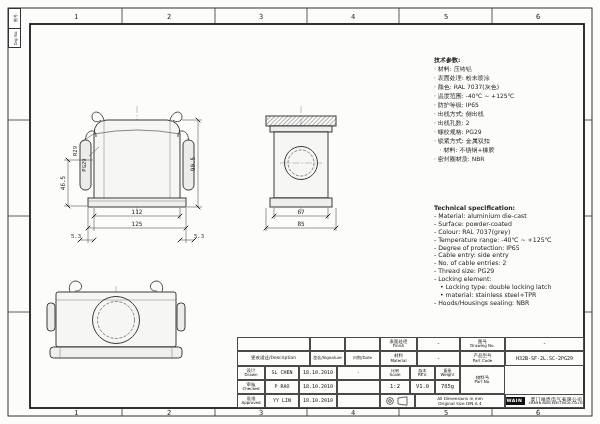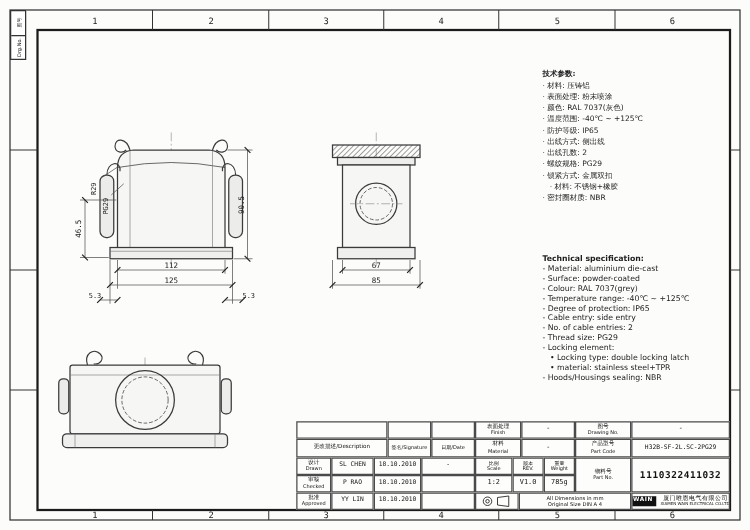--- a/index.html
+++ b/index.html
@@ -318,21 +318,20 @@
     <div class="cell fz55 mono" style="left:143px;top:43px;width:30px;height:14px">1:2</div>
     <div class="cell fz55 mono" style="left:173px;top:43px;width:25px;height:14px">V1.0</div>
     <div class="cell fz55 mono" style="left:198px;top:43px;width:25px;height:14px">785g</div>
 
     <div class="cell" style="left:223px;top:29px;width:45px;height:28px">
       <div class="lbl2">
           <span class="fz45">物料号</span>
           <span class="fz4">Part No.</span>
         </div>
     </div>
-    <div class="cell mono partno" style="left:268px;top:29px;width:79px;height:28px">1110322411032</div>
 
     <div class="cell" style="left:143px;top:57px;width:35px;height:14px">
       <span class="proj">
         <svg width="26" height="10" viewBox="0 0 26 10">
           <circle cx="5" cy="5" r="3.4" fill="none" stroke="#222" stroke-width="0.7"></circle>
           <circle cx="5" cy="5" r="1.4" fill="none" stroke="#222" stroke-width="0.7"></circle>
           <path d="M13,2 L22,0.8 L22,9.2 L13,8 Z" fill="none" stroke="#222" stroke-width="0.7"></path>
         </svg>
       </span>
     </div>

